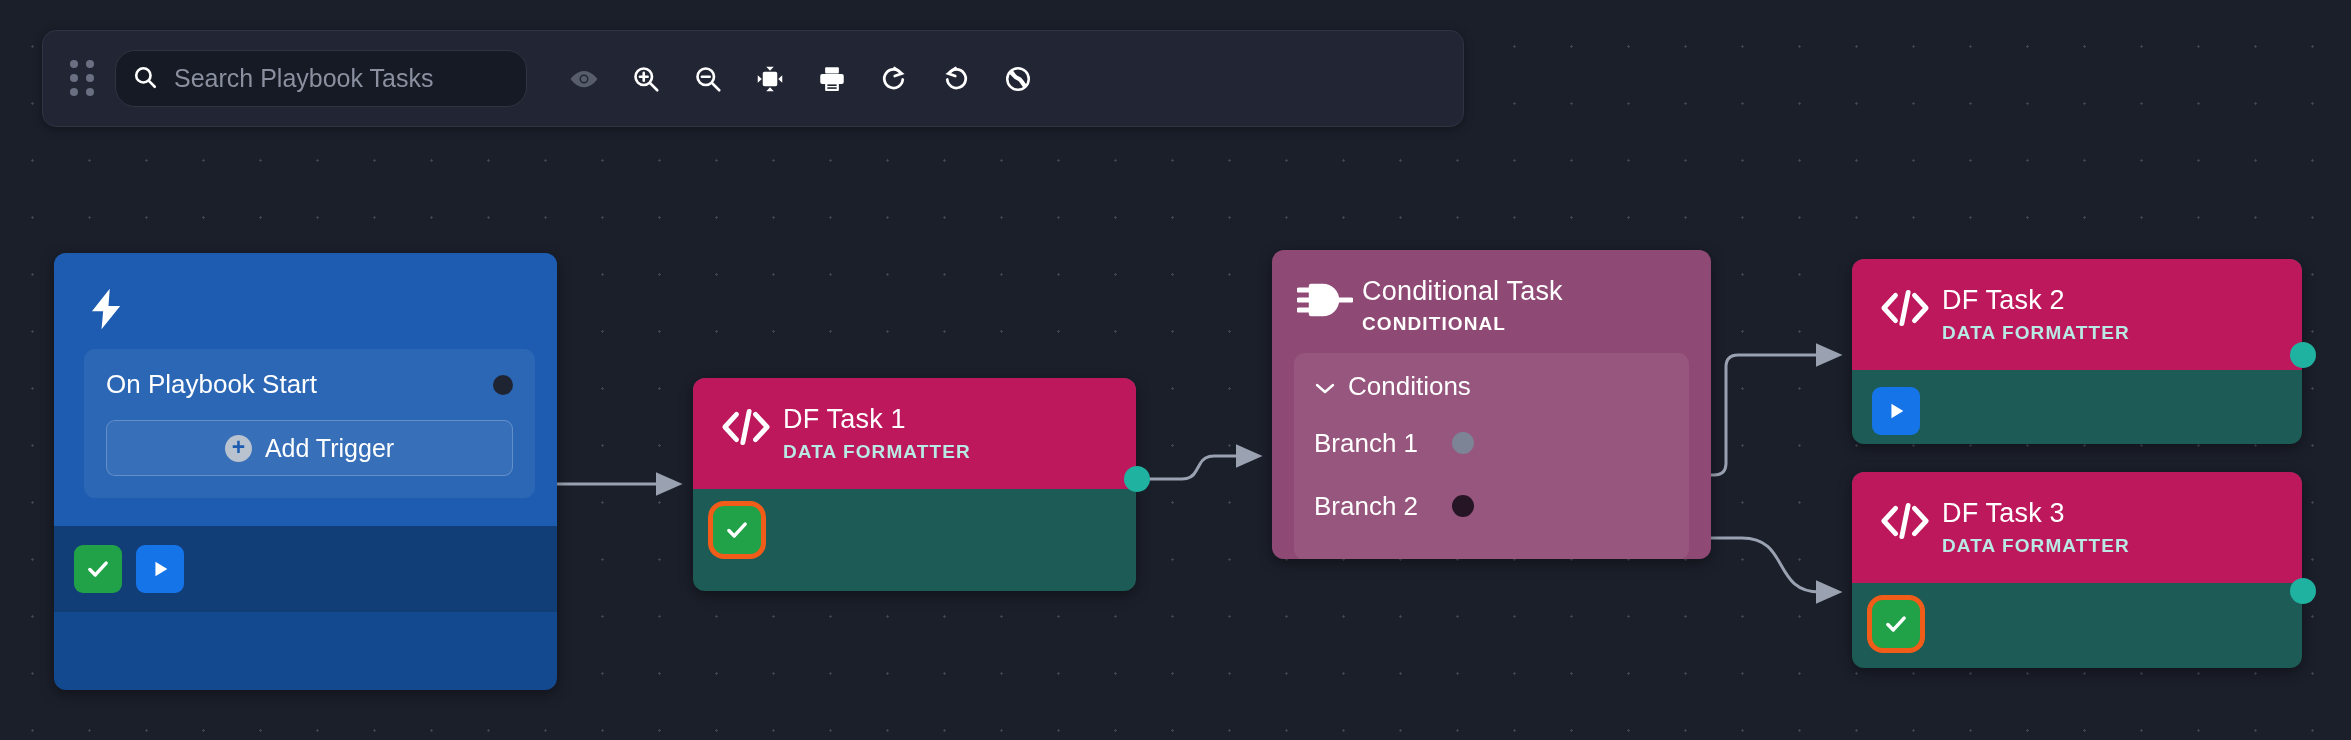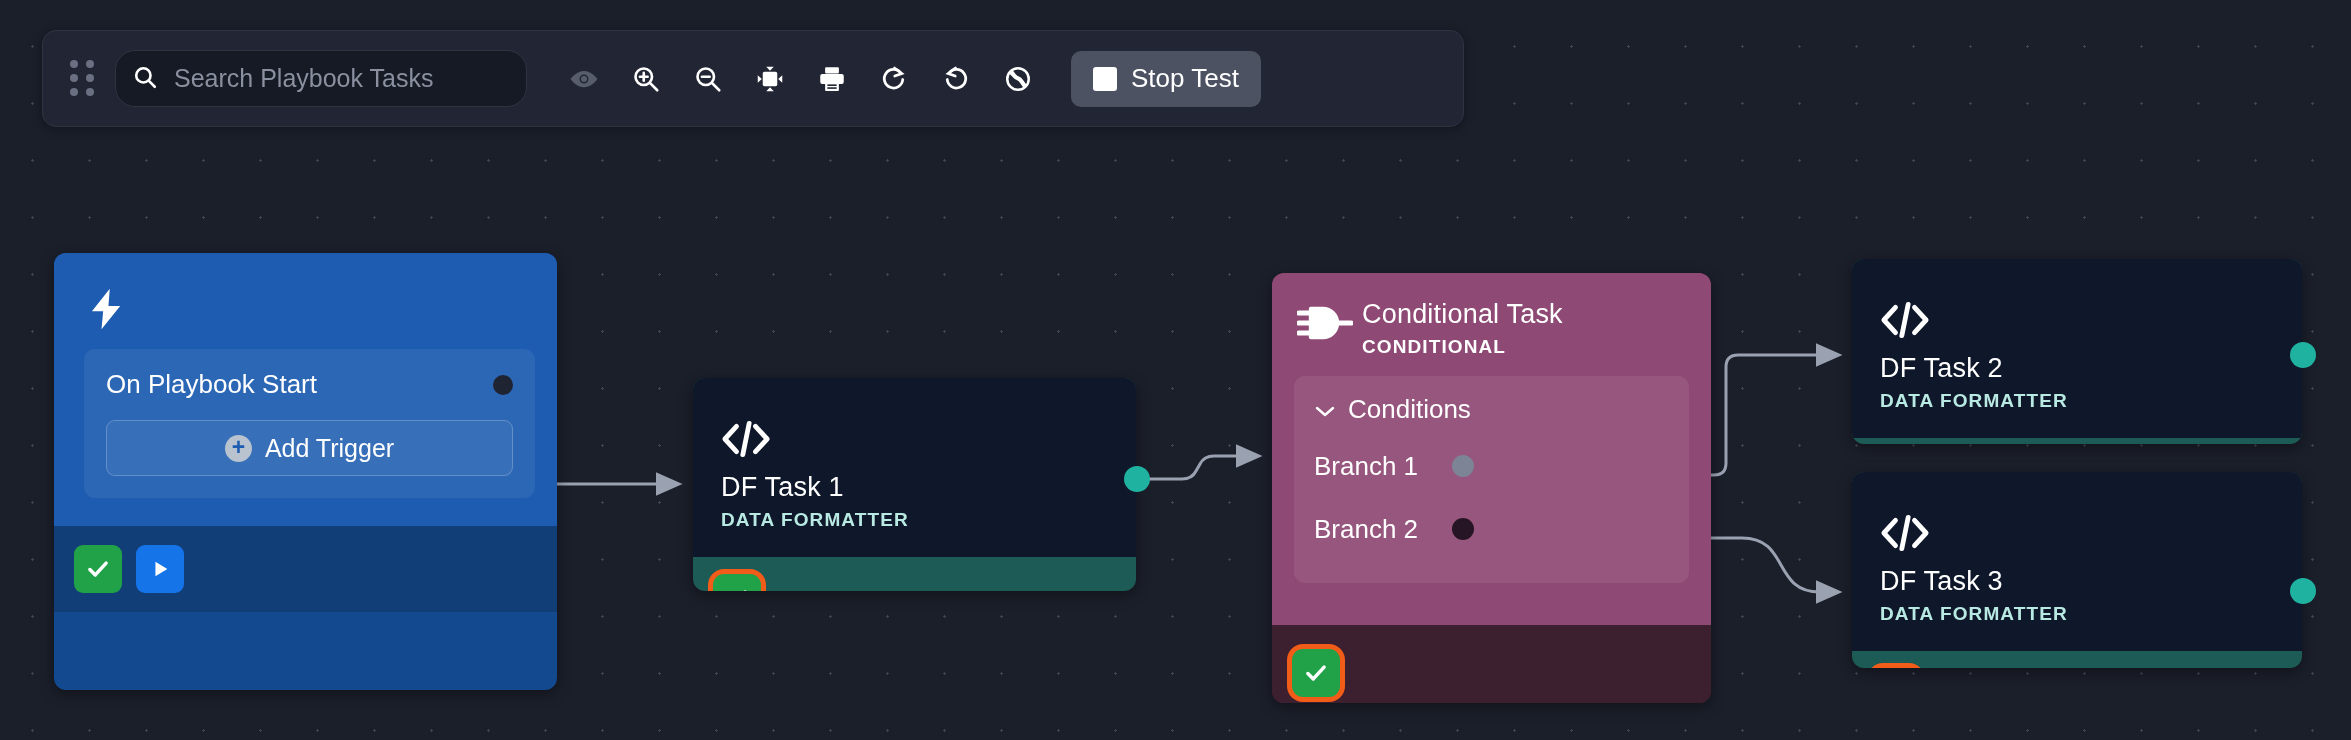--- a/index.html
+++ b/index.html
@@ -237,32 +237,32 @@
     font-size: 23px;
     font-weight: bold;
     line-height: 25px;
     text-align: center;
     flex: 0 0 auto;
   }
   #node-trigger .node-foot { background: #123e78; height: 86px; }
 
   
   .node-task { background: #1d5c56; }
-  .node-task .node-head { background: #0f172a; padding-bottom: 26px; flex-direction: column; }
+  .node-task .node-head { background: #be185d; padding-bottom: 26px; }
   .node-task .node-sub { color: #b8e9e2; }
   .node-task .node-foot { height: 82px; }
 
   #node-df1 { left: 693px; top: 378px; width: 443px; height: 213px; }
   #node-df2 { left: 1852px; top: 259px; width: 450px; height: 185px; }
   #node-df3 { left: 1852px; top: 472px; width: 450px; height: 196px; }
 
   
   #node-cond {
-    left: 1272px; top: 273px;
-    width: 439px; height: 430px;
+    left: 1272px; top: 250px;
+    width: 439px; height: 309px;
     background: #4a2438;
   }
   #node-cond .node-head { background: #8e4a74; padding-bottom: 10px; }
   #node-cond .node-sub { color: #ffffff; }
   .cond-body { background: #8e4a74; padding: 8px 22px 42px; }
   .cond-panel {
     background: rgba(255,255,255,0.07);
     border-radius: 11px;
     padding: 18px 20px 22px;
   }
@@ -556,19 +556,15 @@
       </button>
 
       <button class="tool-btn">
         <svg width="30" height="30" viewBox="0 0 24 24" fill="none" stroke="#ffffff" stroke-width="2">
           <circle cx="12" cy="12" r="8.6"></circle>
           <path d="M6.5 6.5 C9 9 9.5 11 12 11.5 C14.5 12 15 15 17.5 17.5" fill="#ffffff" stroke="#ffffff" stroke-width="3.4" stroke-linejoin="round"></path>
         </svg>
       </button>
     </div>
 
-    <button class="stop-btn">
-      <span class="stop-square"></span>
-      <span>Stop Test</span>
-    </button>
   </div>
 
 </div>
 
 </body></html>

